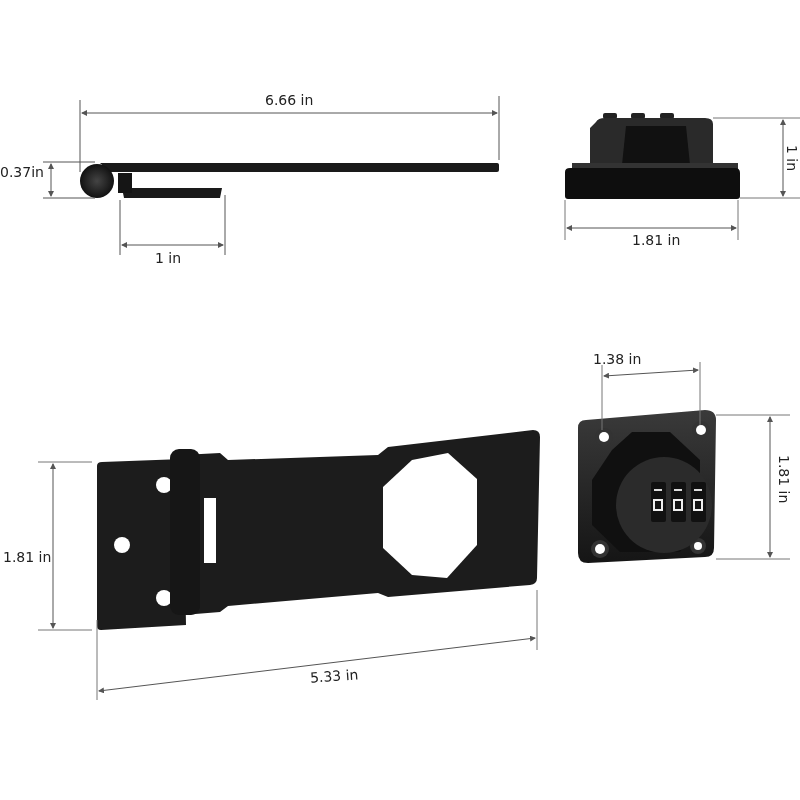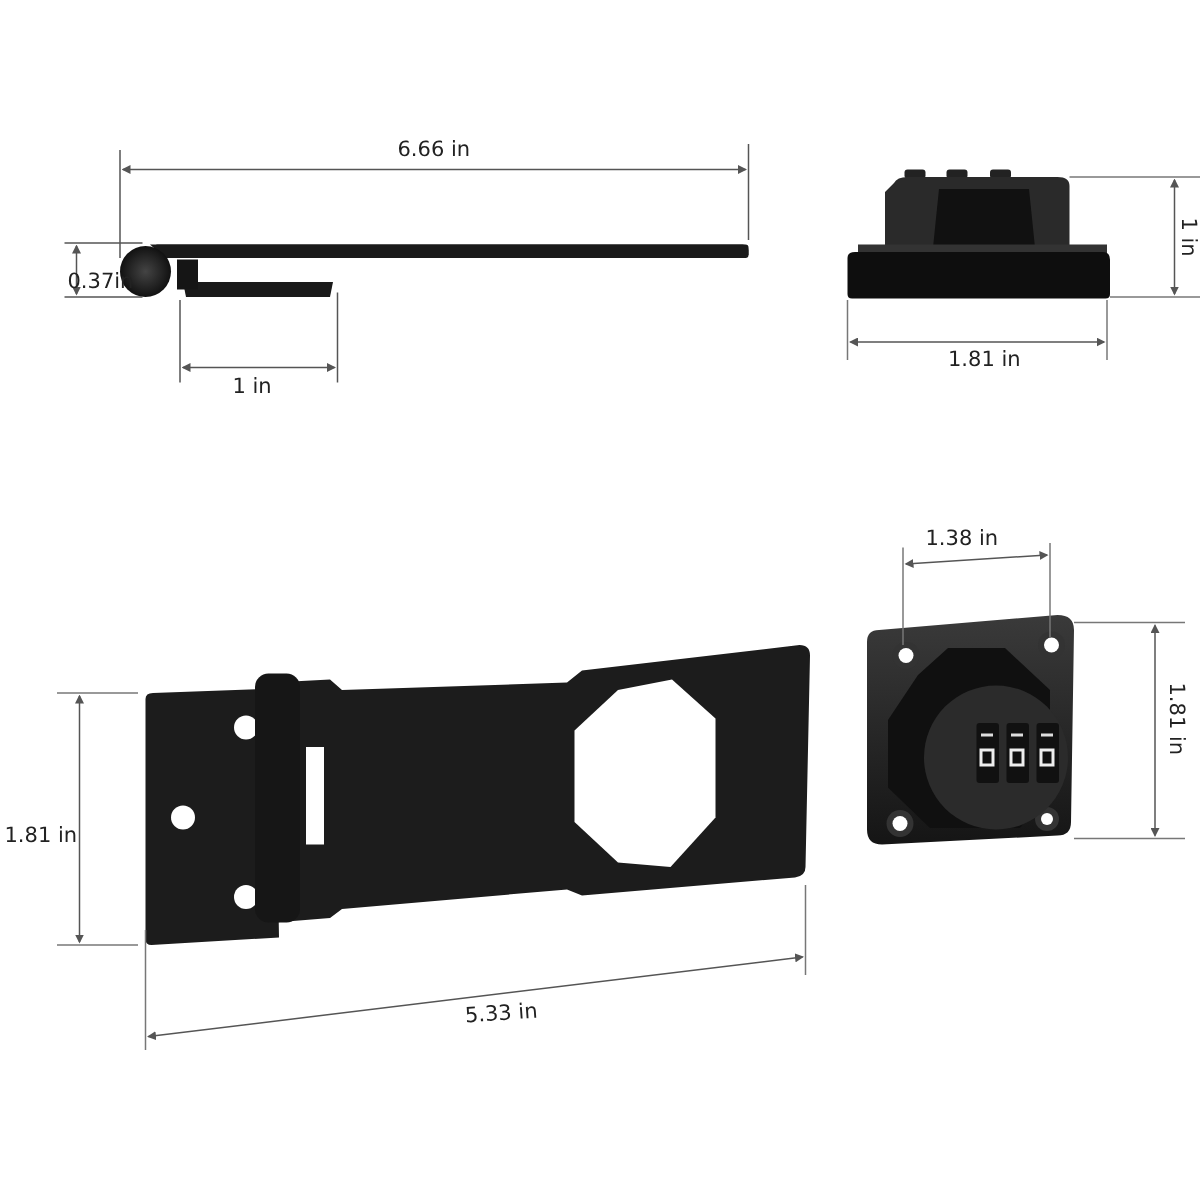--- a/index.html
+++ b/index.html
@@ -105,23 +105,23 @@
     <line x1="602" y1="365" x2="602" y2="430" stroke="#777" stroke-width="1"></line>
     <line x1="700" y1="362" x2="700" y2="425" stroke="#777" stroke-width="1"></line>
     <line x1="604" y1="376" x2="698" y2="370" stroke="#555" stroke-width="1" marker-start="url(#arr)" marker-end="url(#arr)"></line>
     <line x1="716" y1="415" x2="790" y2="415" stroke="#777" stroke-width="1"></line>
     <line x1="716" y1="559" x2="790" y2="559" stroke="#777" stroke-width="1"></line>
     <line x1="770" y1="417" x2="770" y2="557" stroke="#555" stroke-width="1" marker-start="url(#arr)" marker-end="url(#arr)"></line>
   </g>
 </svg>
 
 <div class="lbl" style="left:265px;top:92px;">6.66 in</div>
-<div class="lbl" style="left:0px;top:180px;padding-left:45px;">0.37in</div>
+<div class="lbl" style="left:0px;top:164px;">0.37in</div>
 <div class="lbl" style="left:155px;top:250px;">1 in</div>
 
 <div class="lbl" style="left:632px;top:232px;">1.81 in</div>
 <div class="lbl vert" style="left:800px;top:145px;">1 in</div>
 
 <div class="lbl" style="left:3px;top:549px;">1.81 in</div>
 <div class="lbl" style="left:310px;top:668px;transform:rotate(-4deg);">5.33 in</div>
 
-<div class="lbl" style="left:617px;top:351px;">1.38 in</div>
+<div class="lbl" style="left:593px;top:351px;">1.38 in</div>
 <div class="lbl vert" style="left:792px;top:455px;">1.81 in</div>
 
 </body></html>

